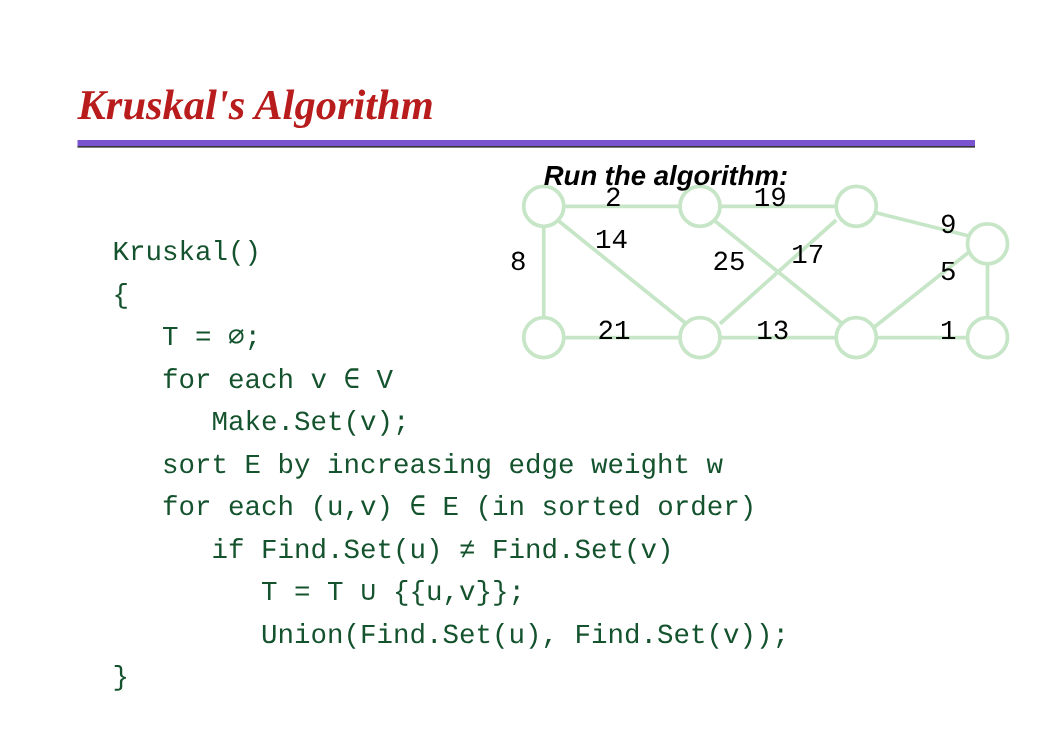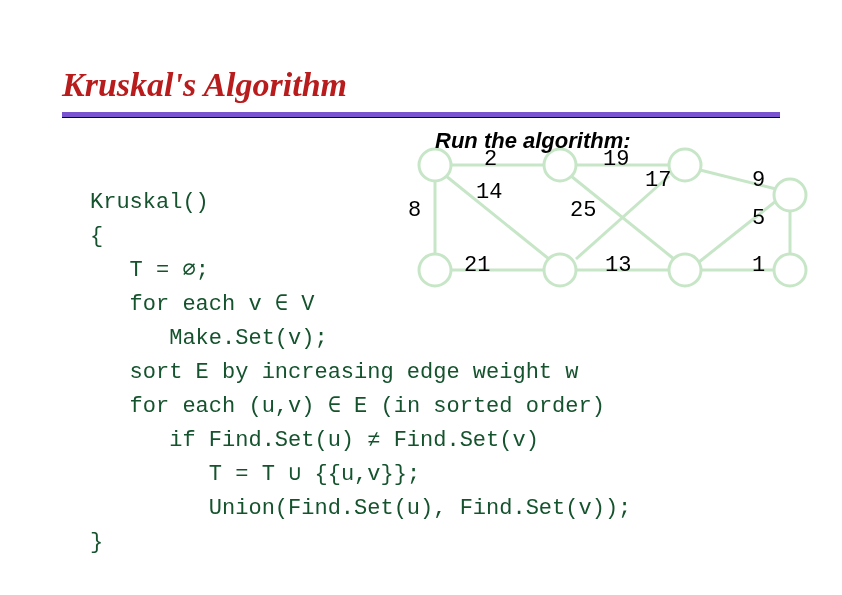--- a/index.html
+++ b/index.html
@@ -110,24 +110,24 @@
   <line x1="309" y1="122" x2="386" y2="61"></line>
   <line x1="311" y1="130" x2="384" y2="130"></line>
   <line x1="400" y1="71" x2="400" y2="114"></line>
 </svg>
 
 <div class="weight" style="left:484px; top:147px;">2</div>
 <div class="weight" style="left:603px; top:147px;text-align:right;">19</div>
 <div class="weight" style="left:408px; top:198px;">8</div>
 <div class="weight" style="left:476px; top:180px;">14</div>
 <div class="weight" style="left:570px; top:198px;">25</div>
-<div class="weight" style="left:633px; top:168px;margin-left:12px;">17</div>
+<div class="weight" style="left:633px; top:192px;">17</div>
 <div class="weight" style="left:752px; top:168px;">9</div>
 <div class="weight" style="left:752px; top:206px;">5</div>
-<div class="weight" style="left:464px; top:253px;">21</div>
+<div class="weight" style="left:478px; top:253px;">21</div>
 <div class="weight" style="left:605px; top:253px;">13</div>
 <div class="weight" style="left:752px; top:253px;">1</div>
 
 <div class="code">
 <span>Kruskal()</span>
 <span>{</span>
 <span>   T = ∅;</span>
 <span>   for each v ∈ V</span>
 <span>      Make.Set(v);</span>
 <span>   sort E by increasing edge weight w</span>

